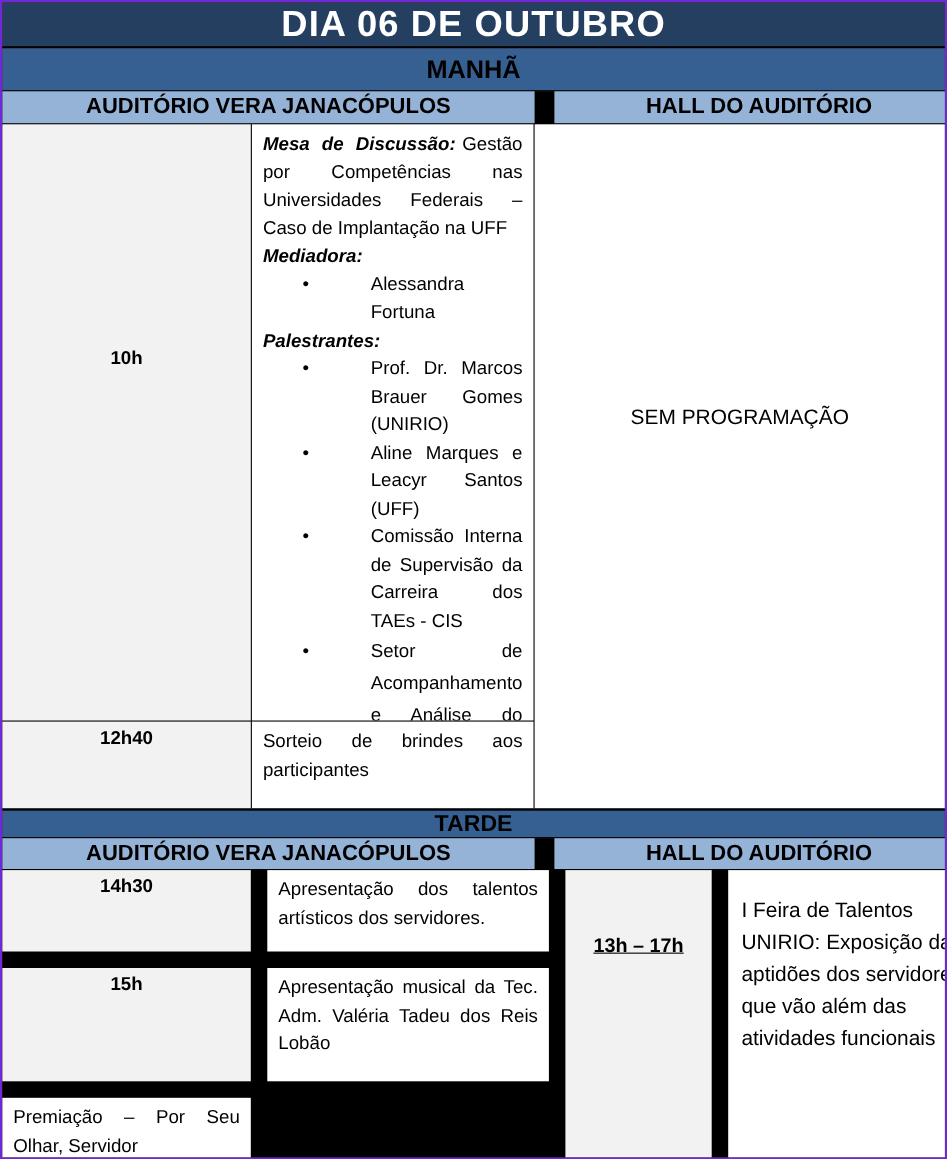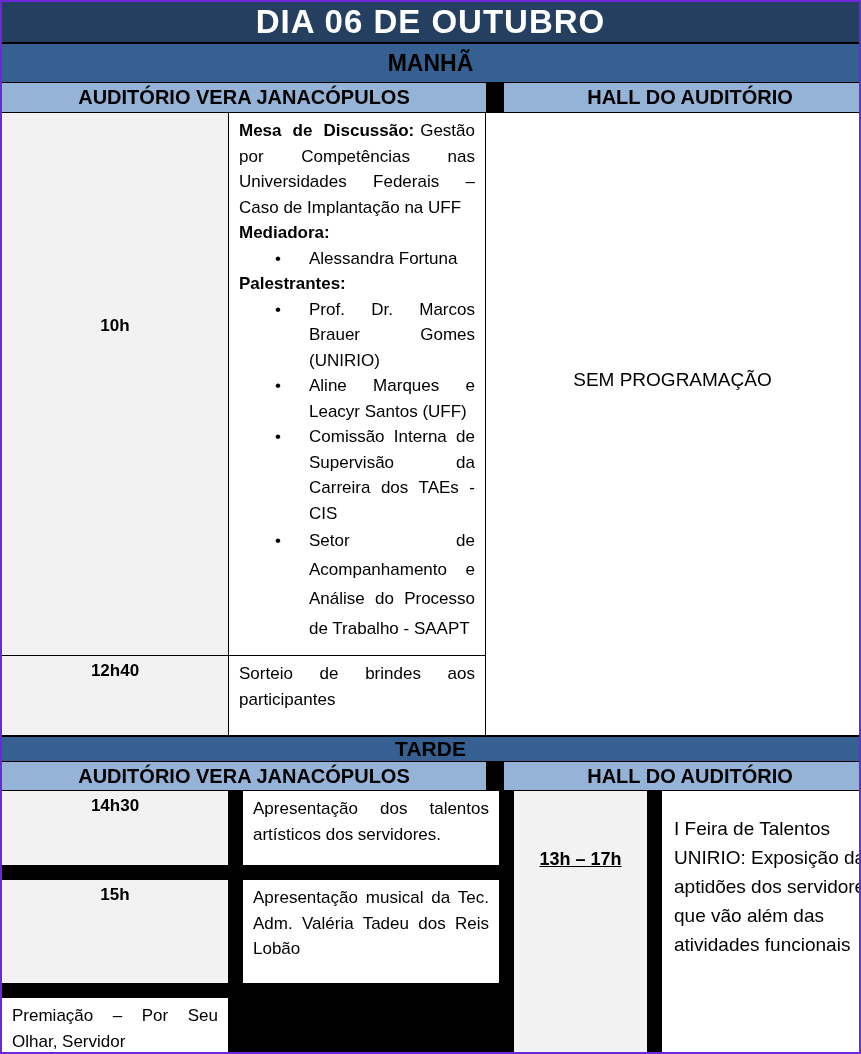--- a/index.html
+++ b/index.html
@@ -70,25 +70,25 @@
     padding-top: 5px;
   }
   .cell-time.t10 { padding-top: 203px; }
   .cell-time.hall-time { font-size: 18px; padding-top: 58px; grid-column: 3; grid-row: 1 / 4; text-decoration: underline; }
   .cell-content {
     background: #fff;
     font-size: 17px; line-height: 1.5;
     padding: 5px 10px 4px 10px;
     text-align: justify;
   }
-  .bi { font-weight: bold; margin-right: 6px; }
+  .bi { font-weight: bold; font-style: italic; margin-right: 6px; }
   .para { margin: 0; }
   .bullet-item { display: flex; padding-left: 30px; }
   .bullet-dot { width: 40px; flex: 0 0 40px; text-align: left; padding-left: 6px; }
-  .bullet-text { flex: 1 1 auto; text-align: justify; }
+  .bullet-text { flex: 1 1 auto; text-align: justify; margin-left: 28px; }
   .bullet-item.loose { line-height: 1.72; }
   .hall-morning {
     grid-column: 3; grid-row: 1 / 3;
     background: #fff;
     text-align: center;
     font-size: 19px;
     padding-top: 256px;
   }
   .hall-afternoon {
     grid-column: 4; grid-row: 1 / 4;

